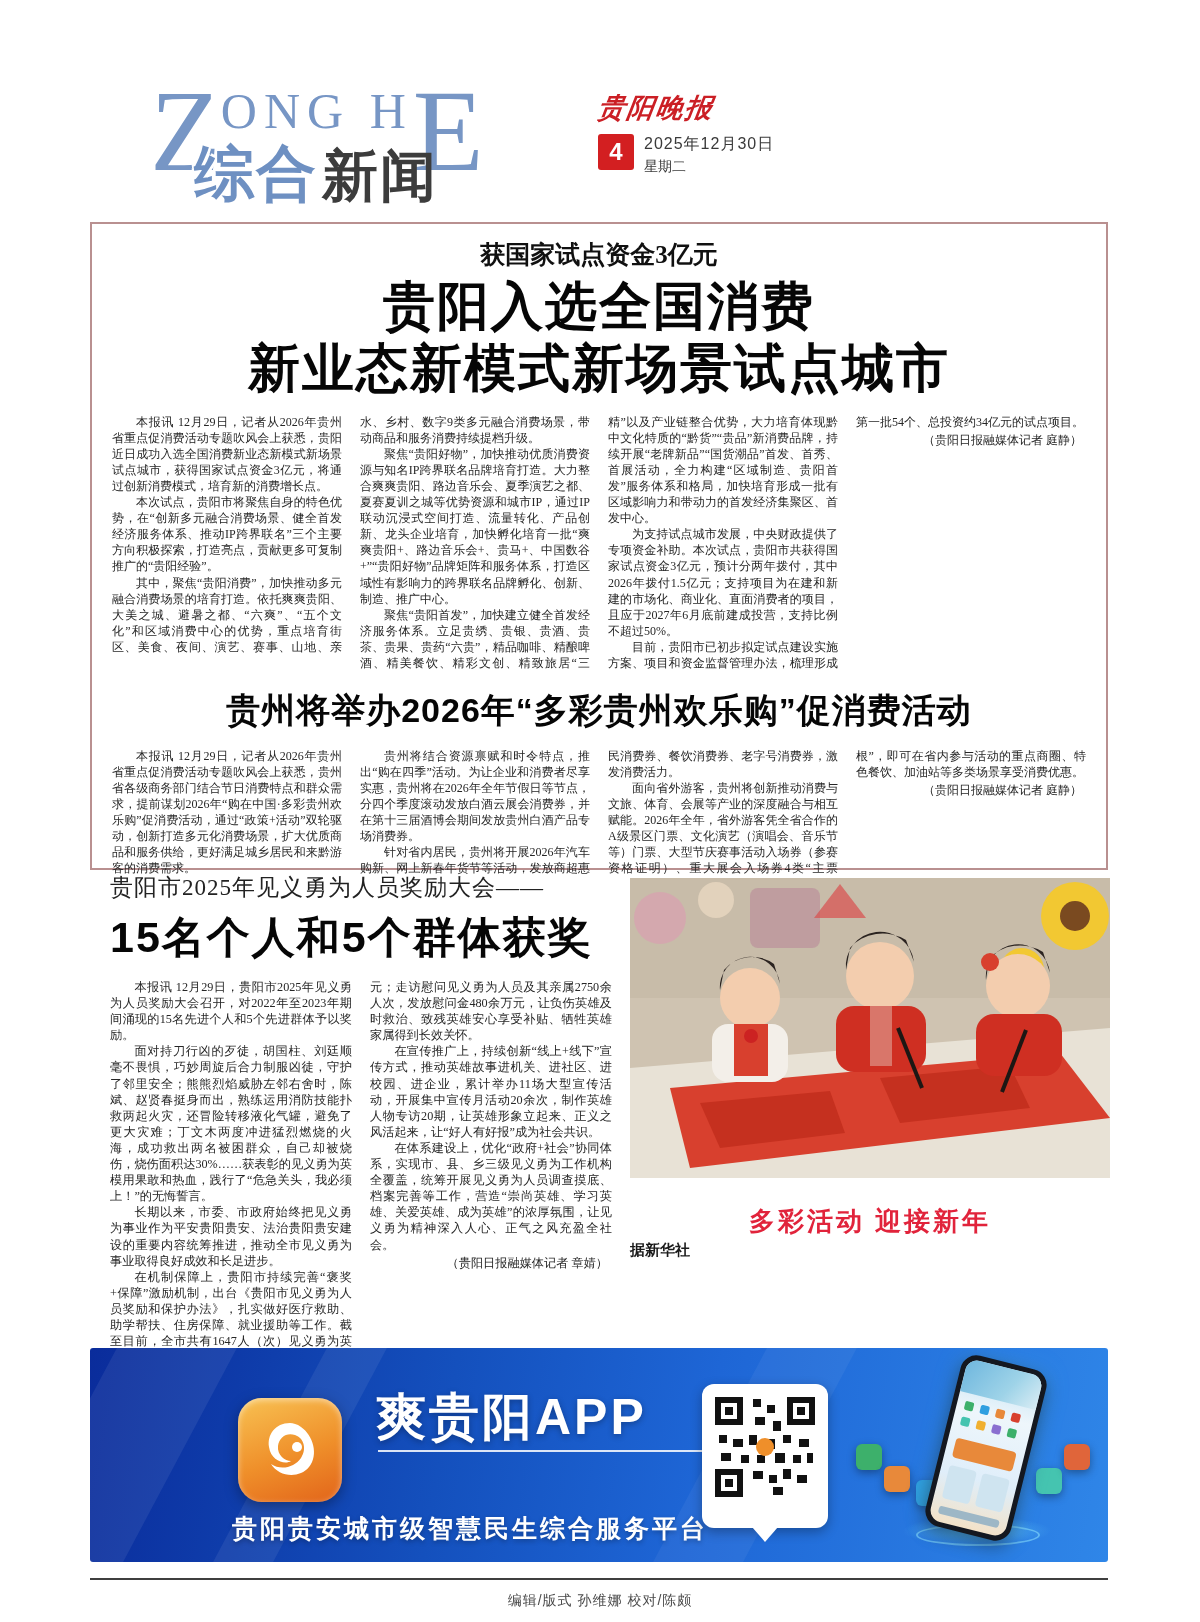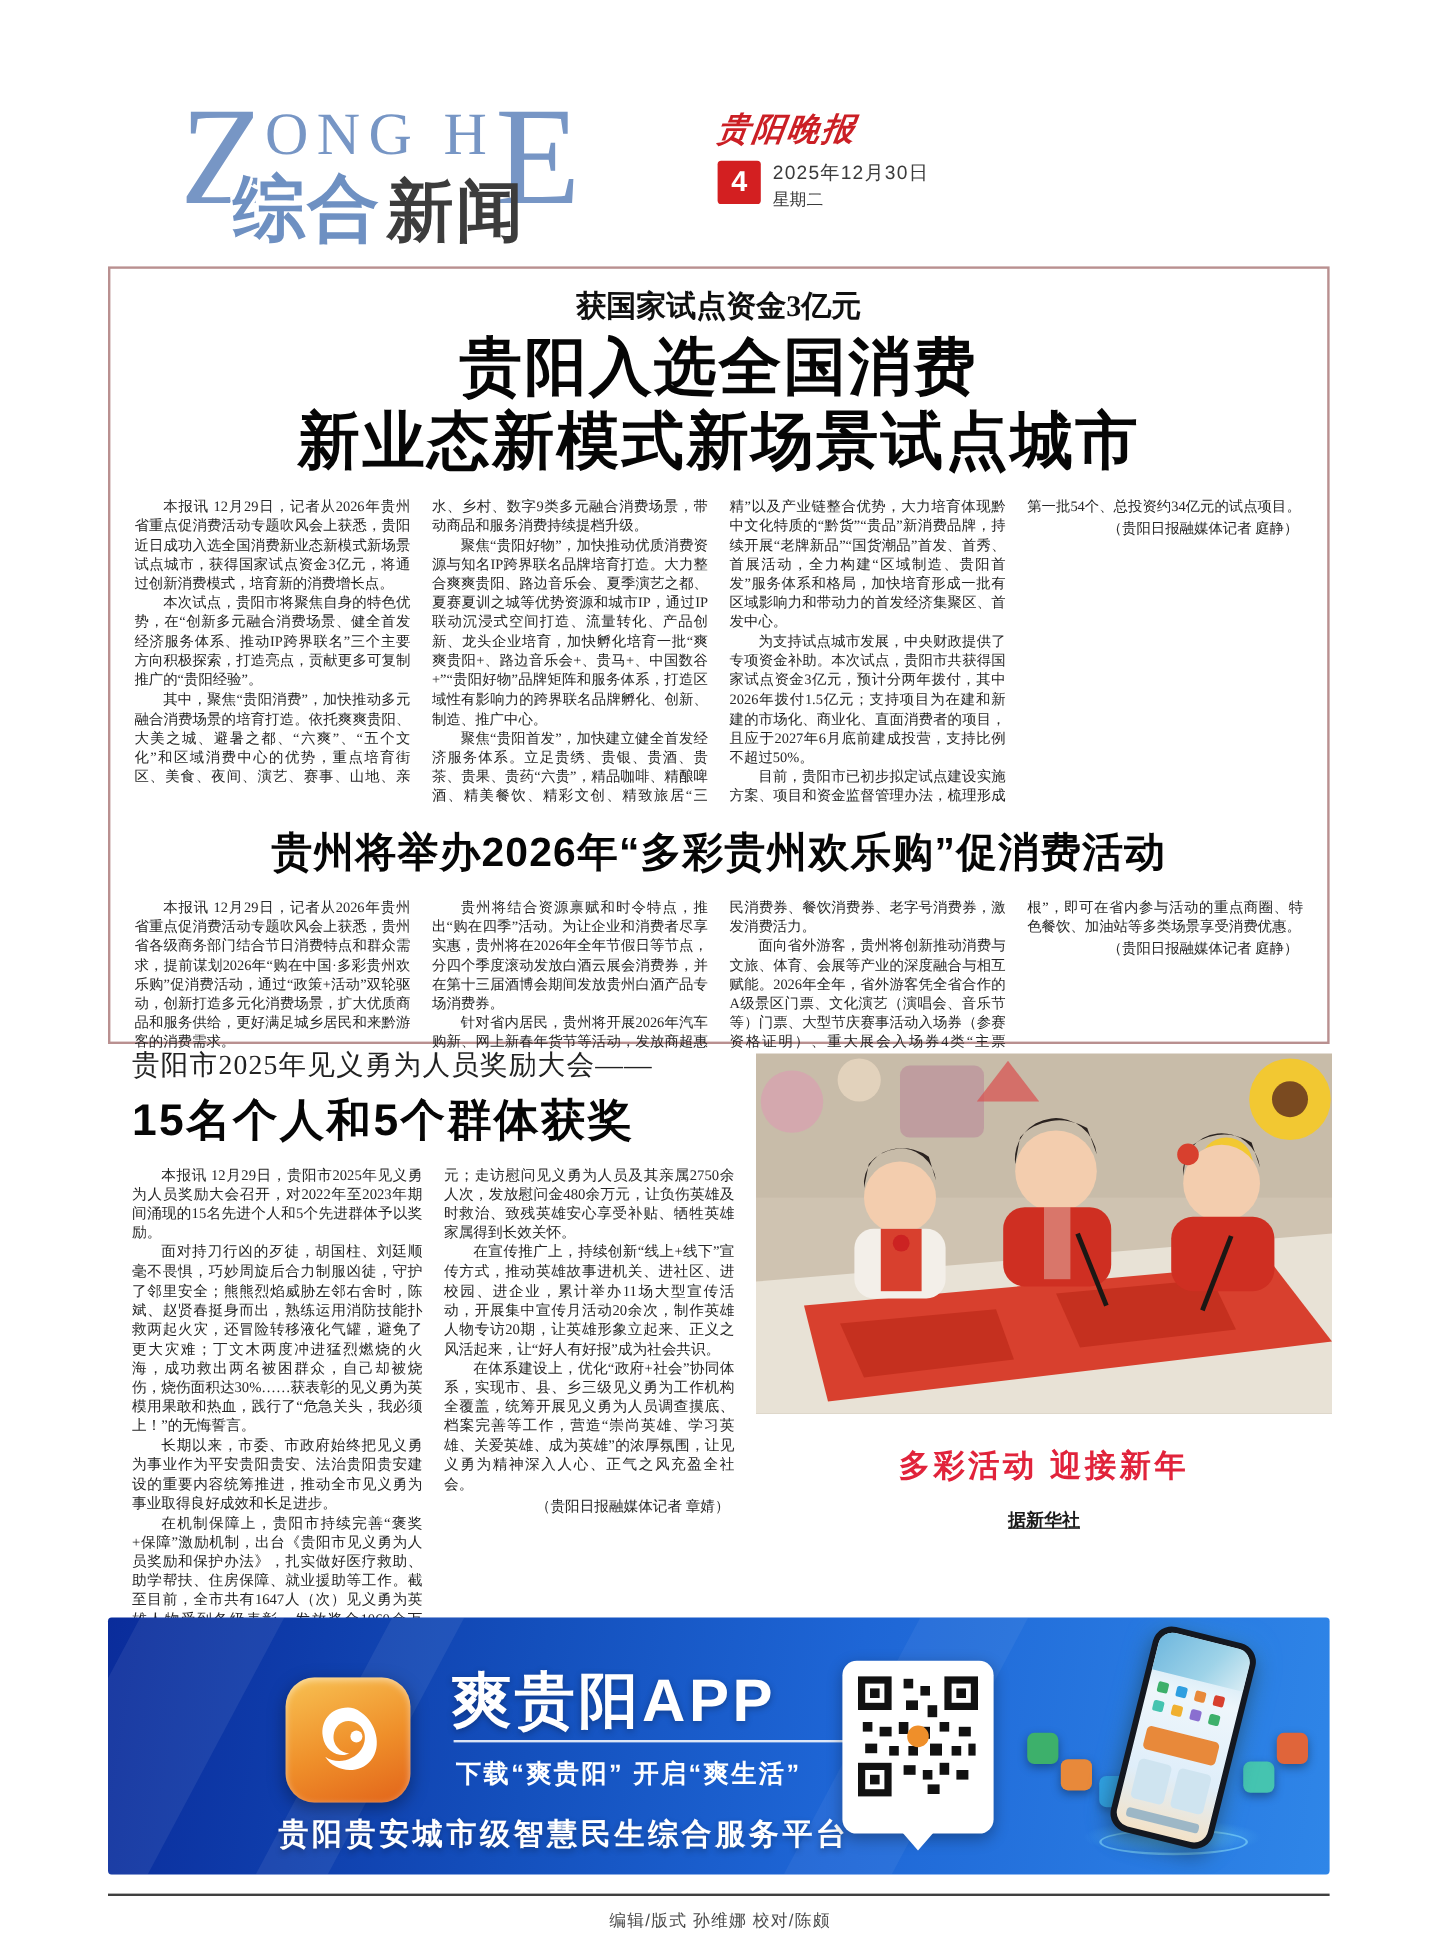--- a/index.html
+++ b/index.html
@@ -59,30 +59,30 @@
   .body1 { height:262px; }
   .body2 { height:146px; }
   .bodycols p { margin:0; text-indent:2em; }
   .byline { text-align:right; text-indent:0 !important; padding-right:4px; margin-top:2px !important; }
   .headline2 { text-align:center; font-size:34px; font-weight:900; color:#060606;
     letter-spacing:1px; font-family:"Liberation Sans","DejaVu Sans",sans-serif; margin:12px 0 10px; }
 
   
   .art3 { position:absolute; left:110px; top:872px; width:1000px; height:462px; }
   .kicker3 { font-size:23px; color:#222; letter-spacing:1px; }
-  .headline3 { font-size:37px; font-weight:900; color:#060606; letter-spacing:2px;
+  .headline3 { font-size:43px; font-weight:900; color:#060606; letter-spacing:2px;
     font-family:"Liberation Sans","DejaVu Sans",sans-serif; margin-top:6px; }
   .body3 { width:502px; height:396px; margin-top:12px; font-size:12.2px; line-height:1.32; }
 
   .photo-stack { position:absolute; left:520px; top:6px; width:480px; }
   .photo-frame { width:480px; height:300px; overflow:hidden; background:#cbbfae; }
   .cap-title { text-align:center; color:#e1233b; font-size:26px; font-weight:900;
     font-family:"Liberation Sans","DejaVu Sans",sans-serif; margin-top:26px; letter-spacing:3px; }
   .cap-text { margin-top:18px; font-size:15px; line-height:1.65; text-align:justify; color:#2a2a2a; }
-  .cap-credit { text-align:center; font-weight:700; font-size:15px; margin-top:19px; color:#1a1a1a;text-decoration:underline; }
+  .cap-credit { text-align:left; font-weight:700; font-size:15px; margin-top:2px; color:#1a1a1a; }
 
   
   .banner {
     position:absolute; left:90px; top:1348px; width:1018px; height:214px;
     background:linear-gradient(100deg,#0a2c9b 0%,#1450bd 35%,#1e66d6 60%,#2f86e8 100%);
     border-radius:3px; overflow:hidden;
   }
   .streak { position:absolute; background:rgba(255,255,255,0.07); transform:skewX(-28deg); }
   .s1 { left:-30px; top:0; width:120px; height:100%; }
   .s2 { left:180px; top:0; width:60px; height:100%; }
@@ -264,21 +264,20 @@
 
     <div class="app-icon">
       <svg width="66" height="66" viewBox="0 0 66 66">
         <path d="M33 6 C18 6 10 18 12 30 C14 44 28 48 34 44 C28 44 20 38 21 29 C22 20 30 15 38 18 C47 21 50 32 44 41 C38 50 24 54 14 47 C22 60 42 62 52 50 C62 38 56 18 44 10 C40 7 36 6 33 6 Z" fill="#ffffff"></path>
         <circle cx="40" cy="30" r="5" fill="#ffffff"></circle>
       </svg>
     </div>
 
     <div class="banner-title">爽贵阳APP</div>
     <div class="banner-rule"></div>
-    <div class="banner-tagline">下载“爽贵阳” 开启“爽生活”</div>
     <div class="banner-platform">贵阳贵安城市级智慧民生综合服务平台</div>
 
     <div class="qr-bubble">
       <svg width="104" height="104" viewBox="0 0 104 104" style="margin:11px">
         <rect x="0" y="0" width="104" height="104" fill="#ffffff"></rect>
         <g fill="#111111">
           <rect x="2" y="2" width="28" height="28"></rect>
             <rect x="74" y="2" width="28" height="28"></rect>
             <rect x="2" y="74" width="28" height="28"></rect>
           <rect x="40" y="4" width="8" height="8"></rect>

